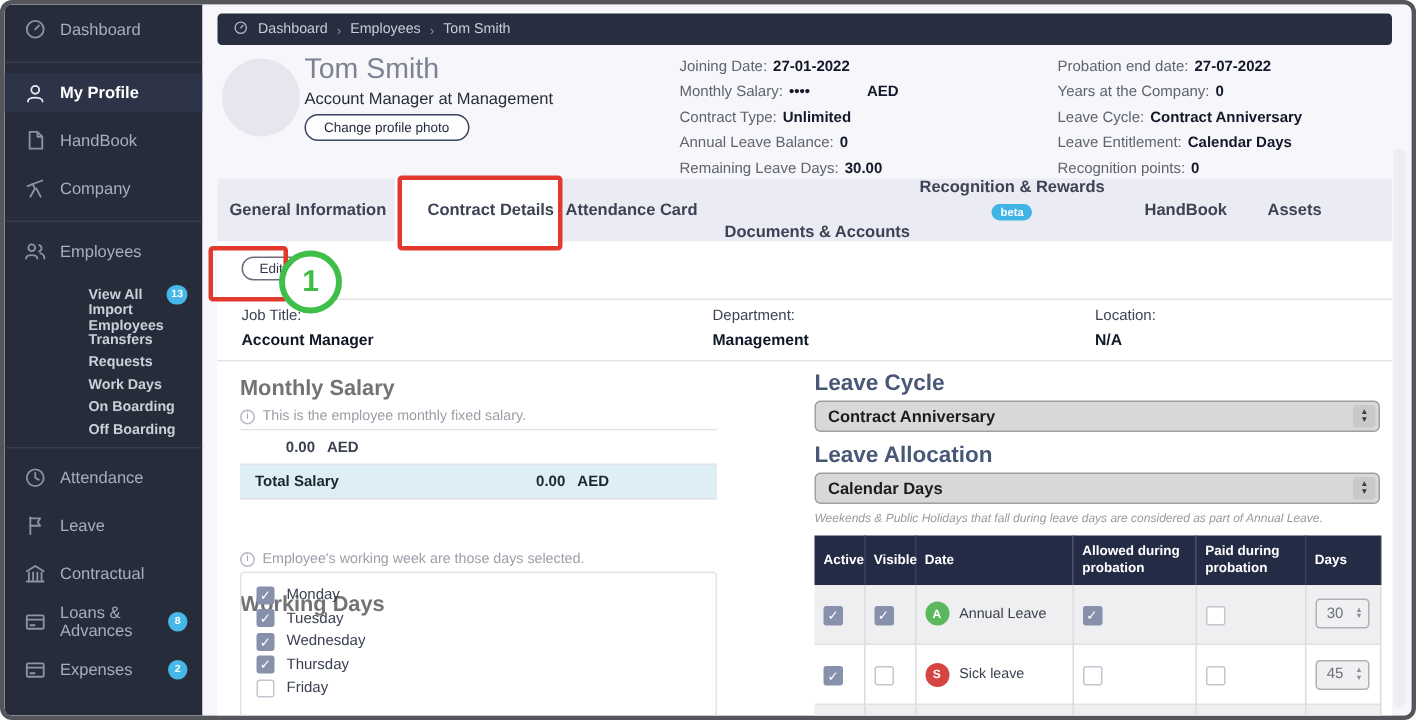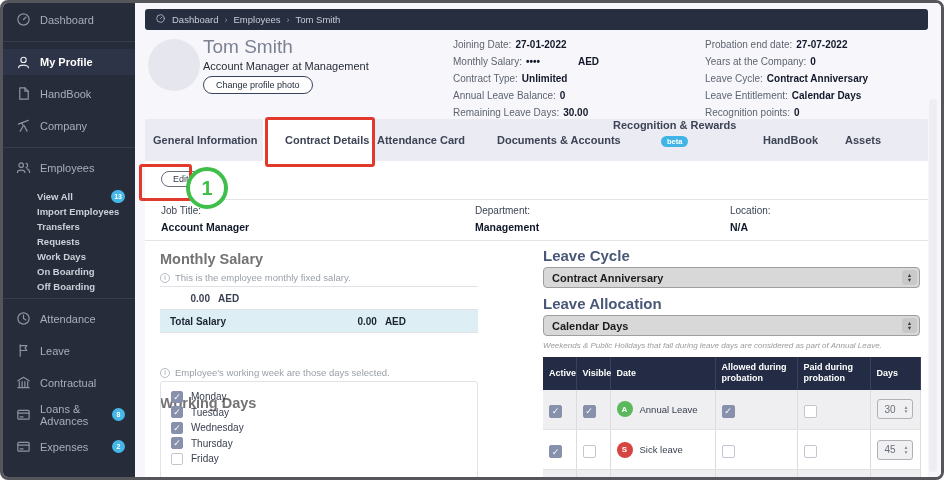--- a/index.html
+++ b/index.html
@@ -7,21 +7,21 @@
   #frame{position:relative;width:944px;height:480px;border:3px solid #55565c;border-radius:8px;overflow:hidden;background:#f7f7fb;}
 
   
   #sidebar{position:absolute;left:0;top:0;bottom:0;width:132px;background:#272c3b;padding:6px 0 0 0;color:#a9aebb;}
   .nav-item{display:flex;align-items:center;gap:9px;height:21px;margin:0 0 11px 0;padding:0 10px 0 13px;font-size:11px;cursor:pointer;}
   .nav-item .nicon{width:15px;height:15px;flex:0 0 15px;display:inline-flex;}
   .nav-item .nicon svg{width:15px;height:15px;stroke:#8d93a3;fill:none;stroke-width:1.3;stroke-linecap:round;stroke-linejoin:round;}
   .nav-item.active{color:#ffffff;font-weight:bold;background:#2e3447;height:26px;margin-top:-2px;margin-bottom:8px;}
   .nav-item.active .nicon svg{stroke:#e8eaf0;}
   .nav-divider{height:1px;background:#373d4e;margin:0 0 9px 0;}
-  .nav-sub{display:flex;align-items:center;height:15px;padding:0 10px 0 34px;font-size:9.5px;font-weight:bold;color:#ccd0d9;cursor:pointer;}
+  .nav-sub{display:flex;align-items:center;height:15px;padding:0 10px 0 56px;font-size:9.5px;font-weight:bold;color:#ccd0d9;cursor:pointer;}
   .badge{margin-left:auto;min-width:13px;height:13px;border-radius:7px;background:#45b7e8;color:#fff;font-size:7px;font-weight:bold;display:inline-flex;align-items:center;justify-content:center;padding:0 3px;}
   .nav-item .badge{margin-left:auto;}
 
   
   #main{position:absolute;left:132px;right:0;top:0;bottom:0;background:#f7f7fb;}
 
   #breadcrumb{position:absolute;top:6px;left:10px;right:13px;height:21px;background:#272e40;border-radius:3px;display:flex;align-items:center;gap:6px;padding:0 10px;font-size:9.5px;color:#c9cdd8;}
   #breadcrumb .bicon svg{width:11px;height:11px;stroke:#aeb4c2;fill:none;stroke-width:1.3;stroke-linecap:round;}
   #breadcrumb .sep{color:#8b93a5;font-size:9px;}
 
@@ -297,21 +297,21 @@
       <div id="tab-active-bg"></div>
       <div class="tab" style="left:8px;">
           <span>General Information</span>
         </div>
       <div class="tab" style="left:140px;">
           <span>Contract Details</span>
         </div>
       <div class="tab" style="left:232px;">
           <span>Attendance Card</span>
         </div>
-      <div class="tab" style="left:352px;">
+      <div class="tab" style="left:338px;align-items:flex-end;">
           <span>Documents &amp; Accounts</span>
         </div>
       <div class="tab" style="left:468px;flex-direction:column;">
           <span>Recognition &amp; Rewards</span>
           <span class="beta">beta</span>
         </div>
       <div class="tab" style="left:618px;">
           <span>HandBook</span>
         </div>
       <div class="tab" style="left:700px;">

